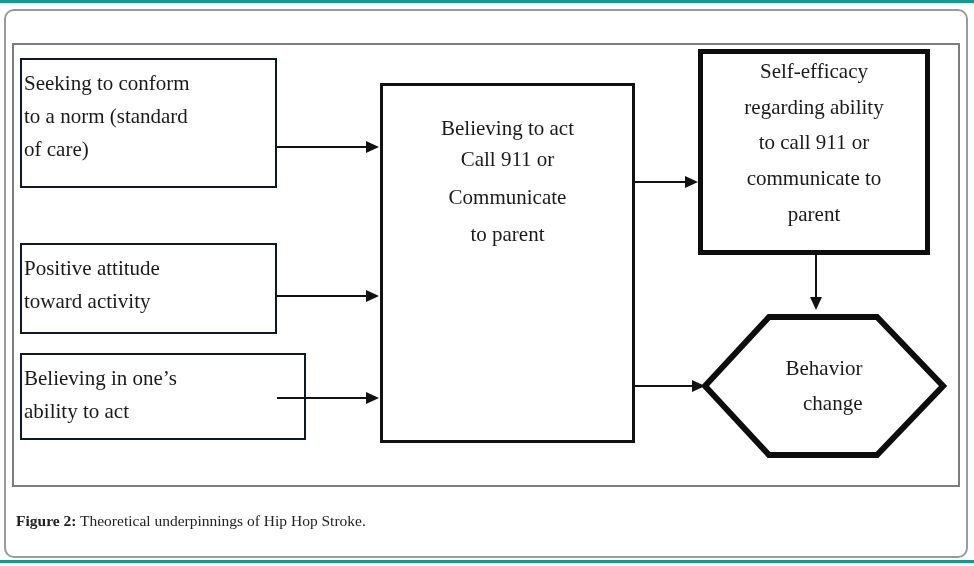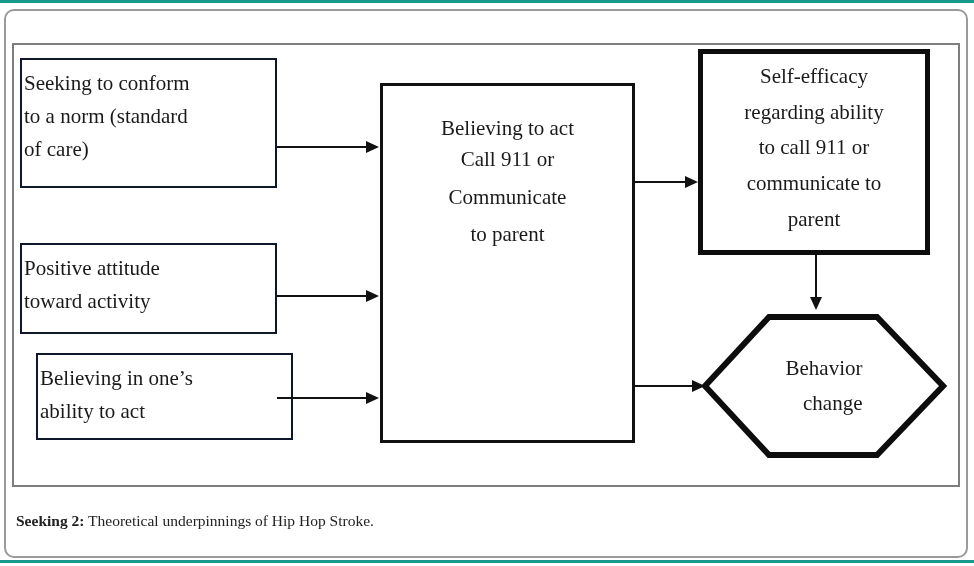--- a/index.html
+++ b/index.html
@@ -15,30 +15,30 @@
     border:2px solid #9a9a9a;border-radius:10px;background:#ffffff;box-sizing:border-box;
   }
   .diagram-frame{
     position:absolute;left:12px;top:43px;width:948px;height:444px;
     border:2px solid #7d7d7d;background:#ffffff;box-sizing:border-box;
   }
   .node{position:absolute;background:#ffffff;box-sizing:border-box;font-size:21px;}
   .thin-box{border:2px solid #0f172a;line-height:1.57;padding:7px 8px 0 2px;}
   .box-1{left:20px;top:58px;width:257px;height:130px;}
   .box-2{left:20px;top:243px;width:257px;height:91px;}
-  .box-3{left:20px;top:353px;width:257px;height:87px;margin-left:16px;}
+  .box-3{left:20px;top:353px;width:286px;height:87px;}
   .center-box{
     left:380px;top:83px;width:255px;height:360px;border:3px solid #111111;
     text-align:center;padding-top:30px;
   }
   .center-title{line-height:1.2;}
   .center-subtitle{line-height:1.78;}
   .se-box{
     left:698px;top:49px;width:232px;height:206px;border:5px solid #0d0d0d;
-    text-align:center;line-height:1.7;padding-top:5px;font-family:Liberation Serif, serif;
+    text-align:center;line-height:1.7;font-family:Liberation Serif, serif;
   }
   .ml{white-space:pre-line;}
   .hex-svg{position:absolute;left:701px;top:313px;}
   .hex-label{
     position:absolute;left:701px;top:313px;width:246px;height:146px;
     display:flex;align-items:center;justify-content:center;text-align:right;
     font-size:21px;line-height:1.65;
   }
   .shaft-h{position:absolute;height:2px;background:#111111;}
   .shaft-v{position:absolute;width:2px;background:#111111;}
@@ -107,16 +107,16 @@
   <div class="shaft-h" style="left:635px;top:181px;width:50px;"></div>
   <div class="head-right" style="left:685px;top:176px;"></div>
 
   <div class="shaft-h" style="left:635px;top:385px;width:57px;"></div>
   <div class="head-right" style="left:692px;top:380px;"></div>
 
   <div class="shaft-v" style="left:815px;top:255px;height:42px;"></div>
   <div class="head-down" style="left:810px;top:297px;"></div>
 
   <div class="caption">
-    <span class="cap-label">Seeking 2:</span><span> Theoretical underpinnings of Hip Hop Stroke.</span>
+    <span class="cap-label">Figure 2:</span><span> Theoretical underpinnings of Hip Hop Stroke.</span>
   </div>
 
 </div>
 
 </body></html>

